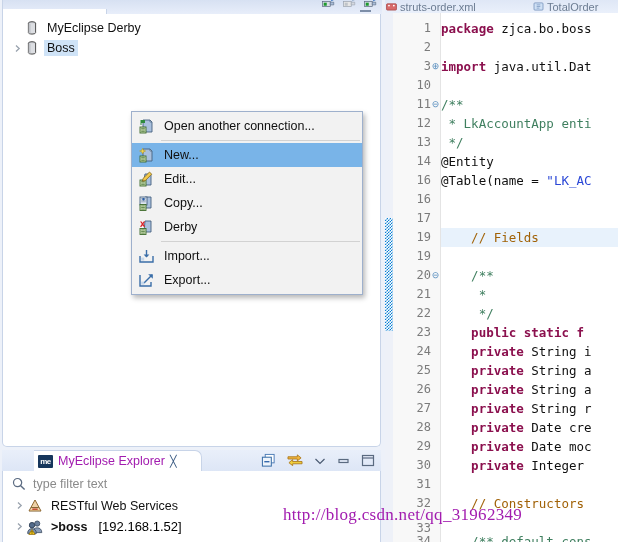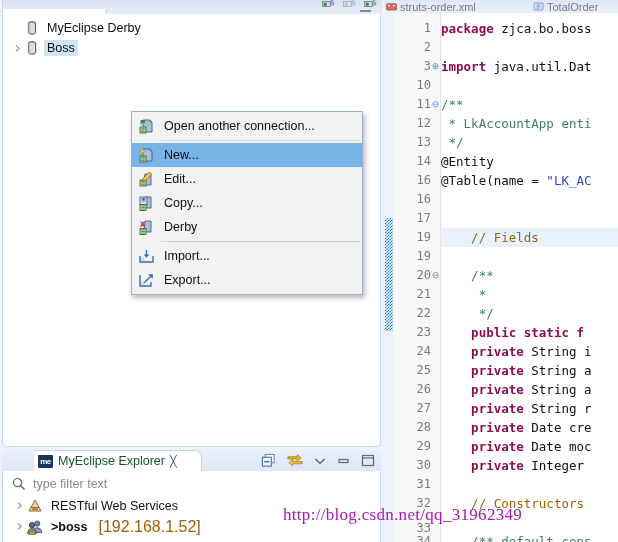--- a/index.html
+++ b/index.html
@@ -175,41 +175,41 @@
     background: #16365c;
     color: #ffffff;
     font-size: 8px; font-weight: bold;
     display: flex; align-items: center; justify-content: center;
     margin-right: 5px;
     border-radius: 1px;
     letter-spacing: -0.5px;
     font-family: "Liberation Sans", sans-serif;
   }
   #me-tab .tab-label2 {
-    font-size: 12.5px; color: #14532d; white-space: nowrap;
+    font-size: 12.5px; color: #a21caf; white-space: nowrap;
   }
   #me-toolbar {
     position: absolute; right: 6px; top: 3px;
     display: flex; align-items: center; gap: 11px;
   }
   #me-filter {
     position: absolute; left: 4px; top: 24px;
     display: flex; align-items: center;
     height: 18px;
   }
   #me-filter .ftxt {
     font-size: 12.5px; color: #8a8a8a;
     margin-left: 7px;
   }
   #me-tree {
     position: absolute; left: 0; top: 44px; width: 377px;
   }
   #me-tree .tree-row { height: 21px; padding-left: 8px; }
   .me-sub {
-    font-size: 16px; color: #a16207; margin-left: 8px;
+    font-size: 13px; color: #000000; margin-left: 8px;
   }
 
   
   #editor {
     position: absolute; left: 385px; top: 0;
     width: 233px; height: 542px;
     background: #ffffff;
     overflow: hidden;
   }
   #ed-tabbar {

